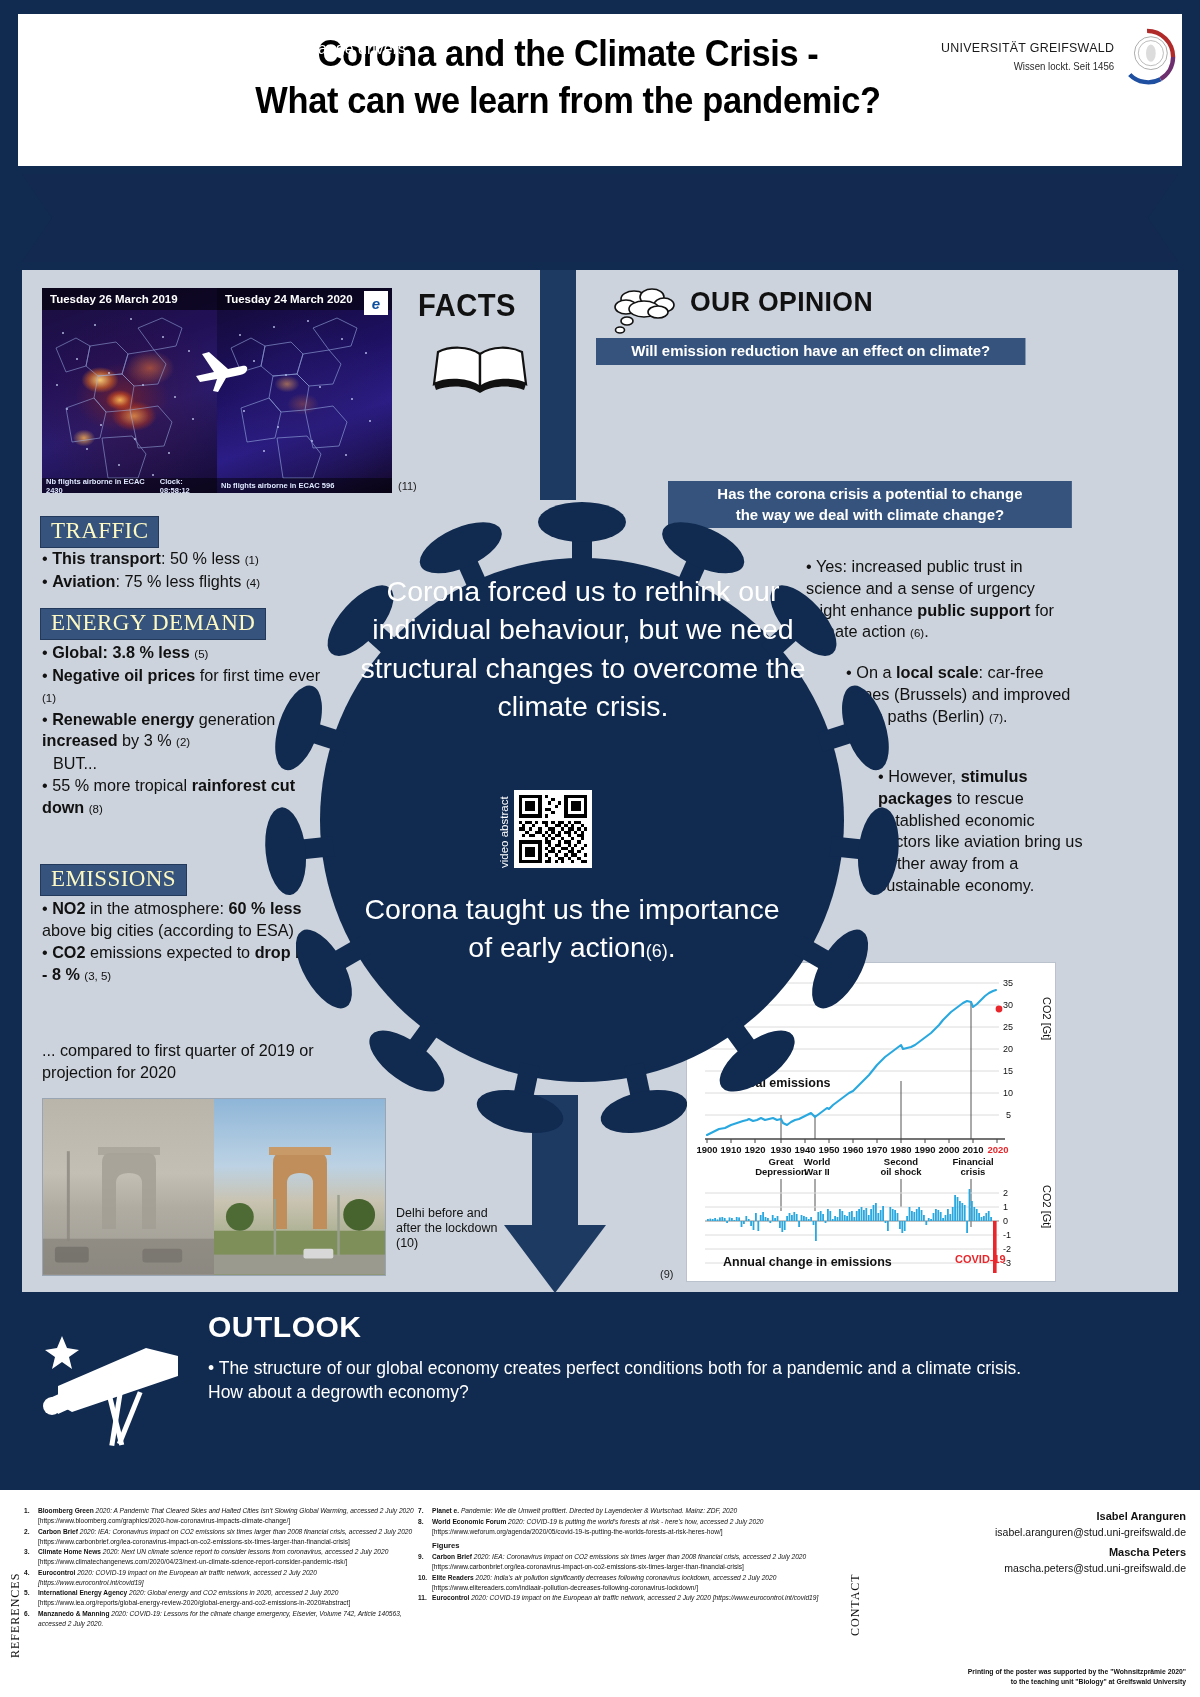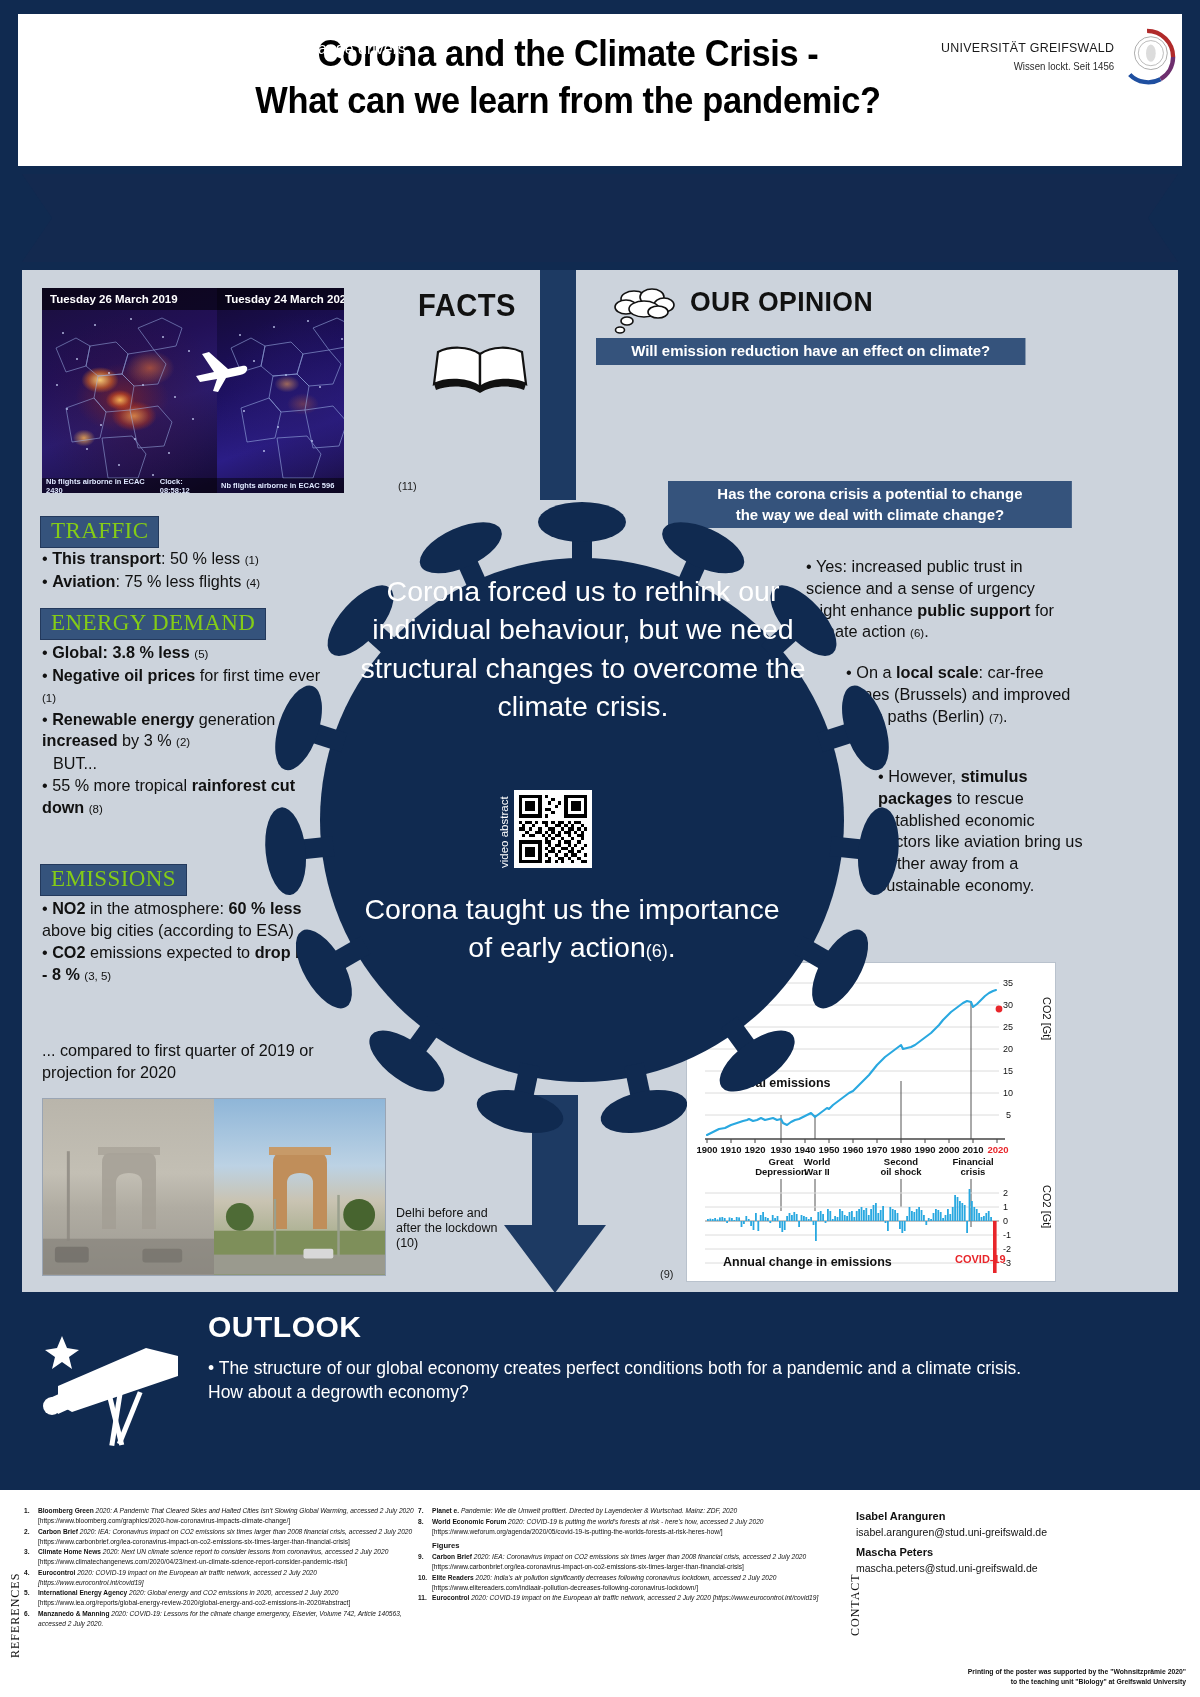--- a/index.html
+++ b/index.html
@@ -60,21 +60,21 @@
     position: absolute; left: 22px; top: 270px; width: 1156px; height: 1022px;
     background: #ccd3dc;
   }
   .divider-col {
     position: absolute; left: 540px; top: 270px; width: 36px; height: 230px;
     background: #1d3a63;
   }
 
   
   .sat-wrap {
-    position: absolute; left: 42px; top: 288px; width: 302px; height: 205px;
+    position: absolute; left: 42px; top: 288px; width: 350px; height: 205px;
     background: #000; overflow: hidden;
   }
   .sat-half { position: absolute; top: 0; width: 175px; height: 205px; overflow: hidden; }
   .sat-left { left: 0; }
   .sat-right { left: 175px; }
   .sat-bg {
     position: absolute; inset: 0;
     background:
       radial-gradient(ellipse 26px 18px at 58px 92px, rgba(255,210,120,.95), rgba(255,120,20,.5) 45%, transparent 72%),
       radial-gradient(ellipse 20px 14px at 78px 112px, rgba(255,190,90,.9), rgba(240,90,20,.45) 45%, transparent 72%),
@@ -151,21 +151,21 @@
   .op2 { left: 806px; top: 556px; width: 272px; }
   .op3 { left: 846px; top: 662px; width: 240px; }
   .op4 { left: 878px; top: 766px; width: 208px; }
   .op-list p { margin-bottom: 2px; }
   .bullet::before { content: "• "; }
   .ind { display: block; padding-left: 11px; }
   .ref { font-size: 11.5px; }
 
   
   .sec-h {
-    position: absolute; background: #35537c; color: #84cc16;
+    position: absolute; background: #35537c; color: #fef9c3;
     font-family: "Liberation Serif", serif;
     font-size: 23px; padding: 1px 10px 3px 10px; letter-spacing: .4px;
     border: 1px solid #23395c;
   }
   .sec-h.traffic { left: 40px; top: 516px; }
   .sec-h.energy { left: 40px; top: 608px; }
   .sec-h.emis   { left: 40px; top: 864px; }
 
   .fact-list {
     position: absolute; font-size: 16.2px; line-height: 1.33; color: #111;
@@ -272,21 +272,21 @@
   .refrow { display: flex; margin-bottom: 0.5px; }
   .refnum { width: 14px; flex: none; font-weight: bold; }
   .reftext { flex: 1; }
   .reftext b { font-weight: bold; }
   .reftext i { font-style: italic; }
   .refurl { display: block; color: #111; }
   .figs-h { font-weight: bold; font-size: 7.6px; margin: 3px 0 1px 14px; }
 
   .contact {
     position: absolute; right: 14px; top: 18px; width: 330px;
-    text-align: left; font-size: 10.5px; line-height: 1.5; color: #111;
+    text-align: right; font-size: 10.5px; line-height: 1.5; color: #111;
   }
   .contact .nm { font-weight: bold; font-size: 11px; }
   .printnote {
     position: absolute; right: 14px; bottom: 10px; width: 360px;
     text-align: right; font-size: 6.8px; font-weight: bold; line-height: 1.5; color: #111;
   }
 </style>
 </head>
 <body>
 

